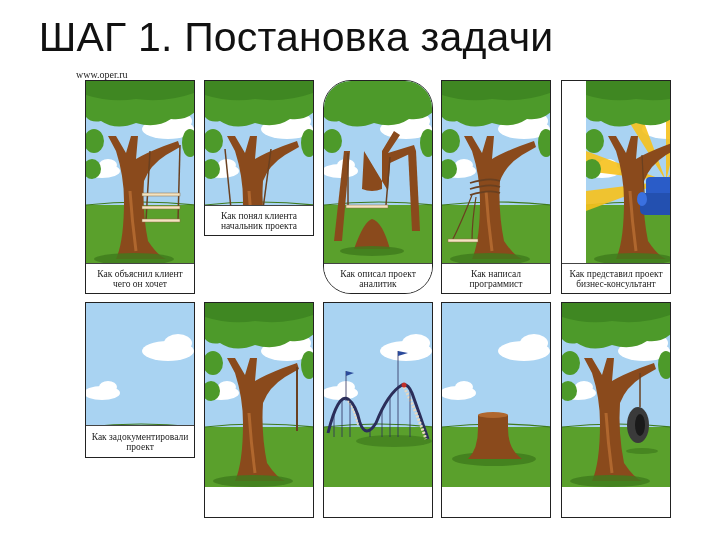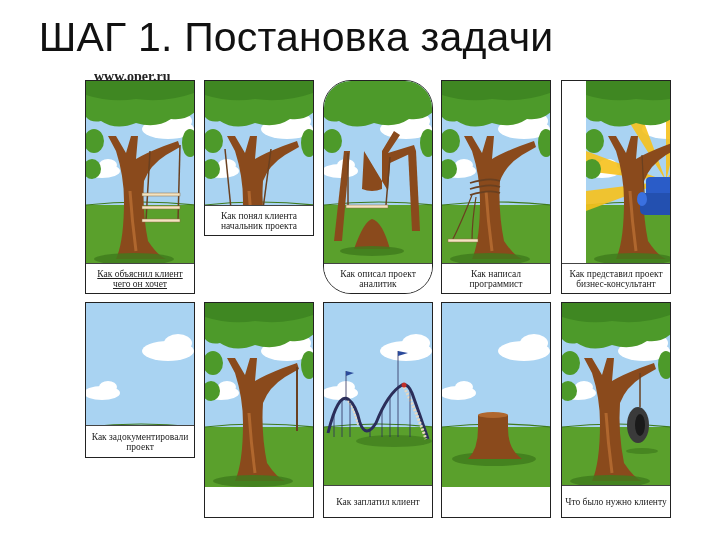--- a/index.html
+++ b/index.html
@@ -1,18 +1,18 @@
 <!DOCTYPE html>
 <html><head>
 <meta charset="utf-8">
 <style>
   html, body { margin:0; padding:0; background:#ffffff; }
   body { width:720px; height:540px; position:relative; overflow:hidden; font-family:"Liberation Sans", sans-serif; }
   .title { position:absolute; left:0; top:14px; width:592px; text-align:center; font-size:41px; color:#111; letter-spacing:0.2px; font-family:"Liberation Sans", sans-serif; }
-  .watermark { position:absolute; left:94px; top:69px; font-size:14px; color:#222; font-family:"Liberation Serif", serif;font-weight:bold; }
+  .watermark { position:absolute; left:76px; top:69px; font-size:10px; color:#222; font-family:"Liberation Serif", serif; }
   .panel { position:absolute; width:110px; border:1.5px solid #222; box-sizing:border-box; background:#fff; overflow:hidden; }
   .panel svg { display:block; }
   .caption { position:absolute; left:0; right:0; bottom:0; background:#fff; border-top:1px solid #444; text-align:center; font-family:"Liberation Serif", serif; font-size:9.5px; line-height:10px; color:#222; display:flex; align-items:center; justify-content:center; padding:0 2px; box-sizing:border-box; }
 </style>
 </head>
 <body>
 
 <div class="title">ШАГ 1. Постановка задачи</div>
 <div class="watermark">www.oper.ru</div>
 
@@ -45,21 +45,21 @@
 <div class="panel" style="left:85px; top:80px; height:214px;">
   <svg width="110" height="184" viewBox="0 0 110 184">
     <use href="#skyclouds"></use>
     <use href="#tree"></use>
     <line x1="64" y1="70" x2="60" y2="140" stroke="#6a4020" stroke-width="1.5"></line>
     <line x1="94" y1="64" x2="92" y2="140" stroke="#6a4020" stroke-width="1.5"></line>
     <rect x="56" y="112" width="38" height="3" fill="#f4e3c1" stroke="#8a6a40" stroke-width="0.5"></rect>
     <rect x="56" y="125" width="38" height="3" fill="#f4e3c1" stroke="#8a6a40" stroke-width="0.5"></rect>
     <rect x="56" y="138" width="38" height="3" fill="#f4e3c1" stroke="#8a6a40" stroke-width="0.5"></rect>
   </svg>
-  <div class="caption" style="height:30px;text-decoration:underline;">Как объяснил клиент чего он хочет</div>
+  <div class="caption" style="height:30px;">Как объяснил клиент чего он хочет</div>
 </div>
 
 <div class="panel" style="left:204px; top:80px; height:156px;">
   <svg width="110" height="184" viewBox="0 0 110 184">
     <use href="#skyclouds"></use>
     <use href="#tree"></use>
     <line x1="20" y1="68" x2="26" y2="128" stroke="#6a4020" stroke-width="1.5"></line>
     <line x1="66" y1="68" x2="58" y2="128" stroke="#6a4020" stroke-width="1.5"></line>
     <rect x="20" y="126" width="44" height="4" fill="#f4e3c1" stroke="#8a6a40" stroke-width="0.5"></rect>
   </svg>
@@ -150,35 +150,33 @@
         <line x1="66" y1="94" x2="66" y2="134"></line>
       <line x1="74" y1="84" x2="74" y2="134"></line>
         <line x1="86" y1="88" x2="86" y2="134"></line>
       <line x1="22" y1="68" x2="22" y2="98"></line>
         <line x1="74" y1="48" x2="74" y2="84"></line>
     </g>
     <polygon points="22,68 30,70 22,73" fill="#2b4a9a"></polygon>
     <polygon points="74,48 84,50 74,53" fill="#2b4a9a"></polygon>
     <circle cx="80" cy="82" r="2.5" fill="#c0302a"></circle>
   </svg>
-  <div class="caption" style="height:32px;">Как заплатил клиент</div>
 </div>
 
 <div class="panel" style="left:441px; top:302px; height:216px;">
   <svg width="110" height="184" viewBox="0 0 110 184">
     <use href="#skyclouds"></use>
     <ellipse cx="52" cy="156" rx="42" ry="7" fill="#3e7a1d" opacity="0.8"></ellipse>
     <path d="M26 156 Q36 146 36 126 L36 112 L66 112 L66 126 Q66 146 80 156 Z" fill="#8a4a1c"></path>
     <ellipse cx="51" cy="112" rx="15" ry="3" fill="#b0672e"></ellipse>
   </svg>
 </div>
 
 <div class="panel" style="left:561px; top:302px; height:216px;">
   <svg width="110" height="184" viewBox="0 0 110 184">
     <use href="#skyclouds"></use>
     <use href="#tree"></use>
     <line x1="78" y1="70" x2="78" y2="104" stroke="#6a4020" stroke-width="1.5"></line>
     <ellipse cx="76" cy="122" rx="11" ry="18" fill="#3a3a3a"></ellipse>
     <ellipse cx="78" cy="122" rx="5" ry="11" fill="#1a1a1a"></ellipse>
     <ellipse cx="80" cy="148" rx="16" ry="3" fill="#3e7a1d" opacity="0.7"></ellipse>
   </svg>
-  <div class="caption" style="height:32px;">Что было нужно клиенту</div>
 </div>
 
 </body></html>

